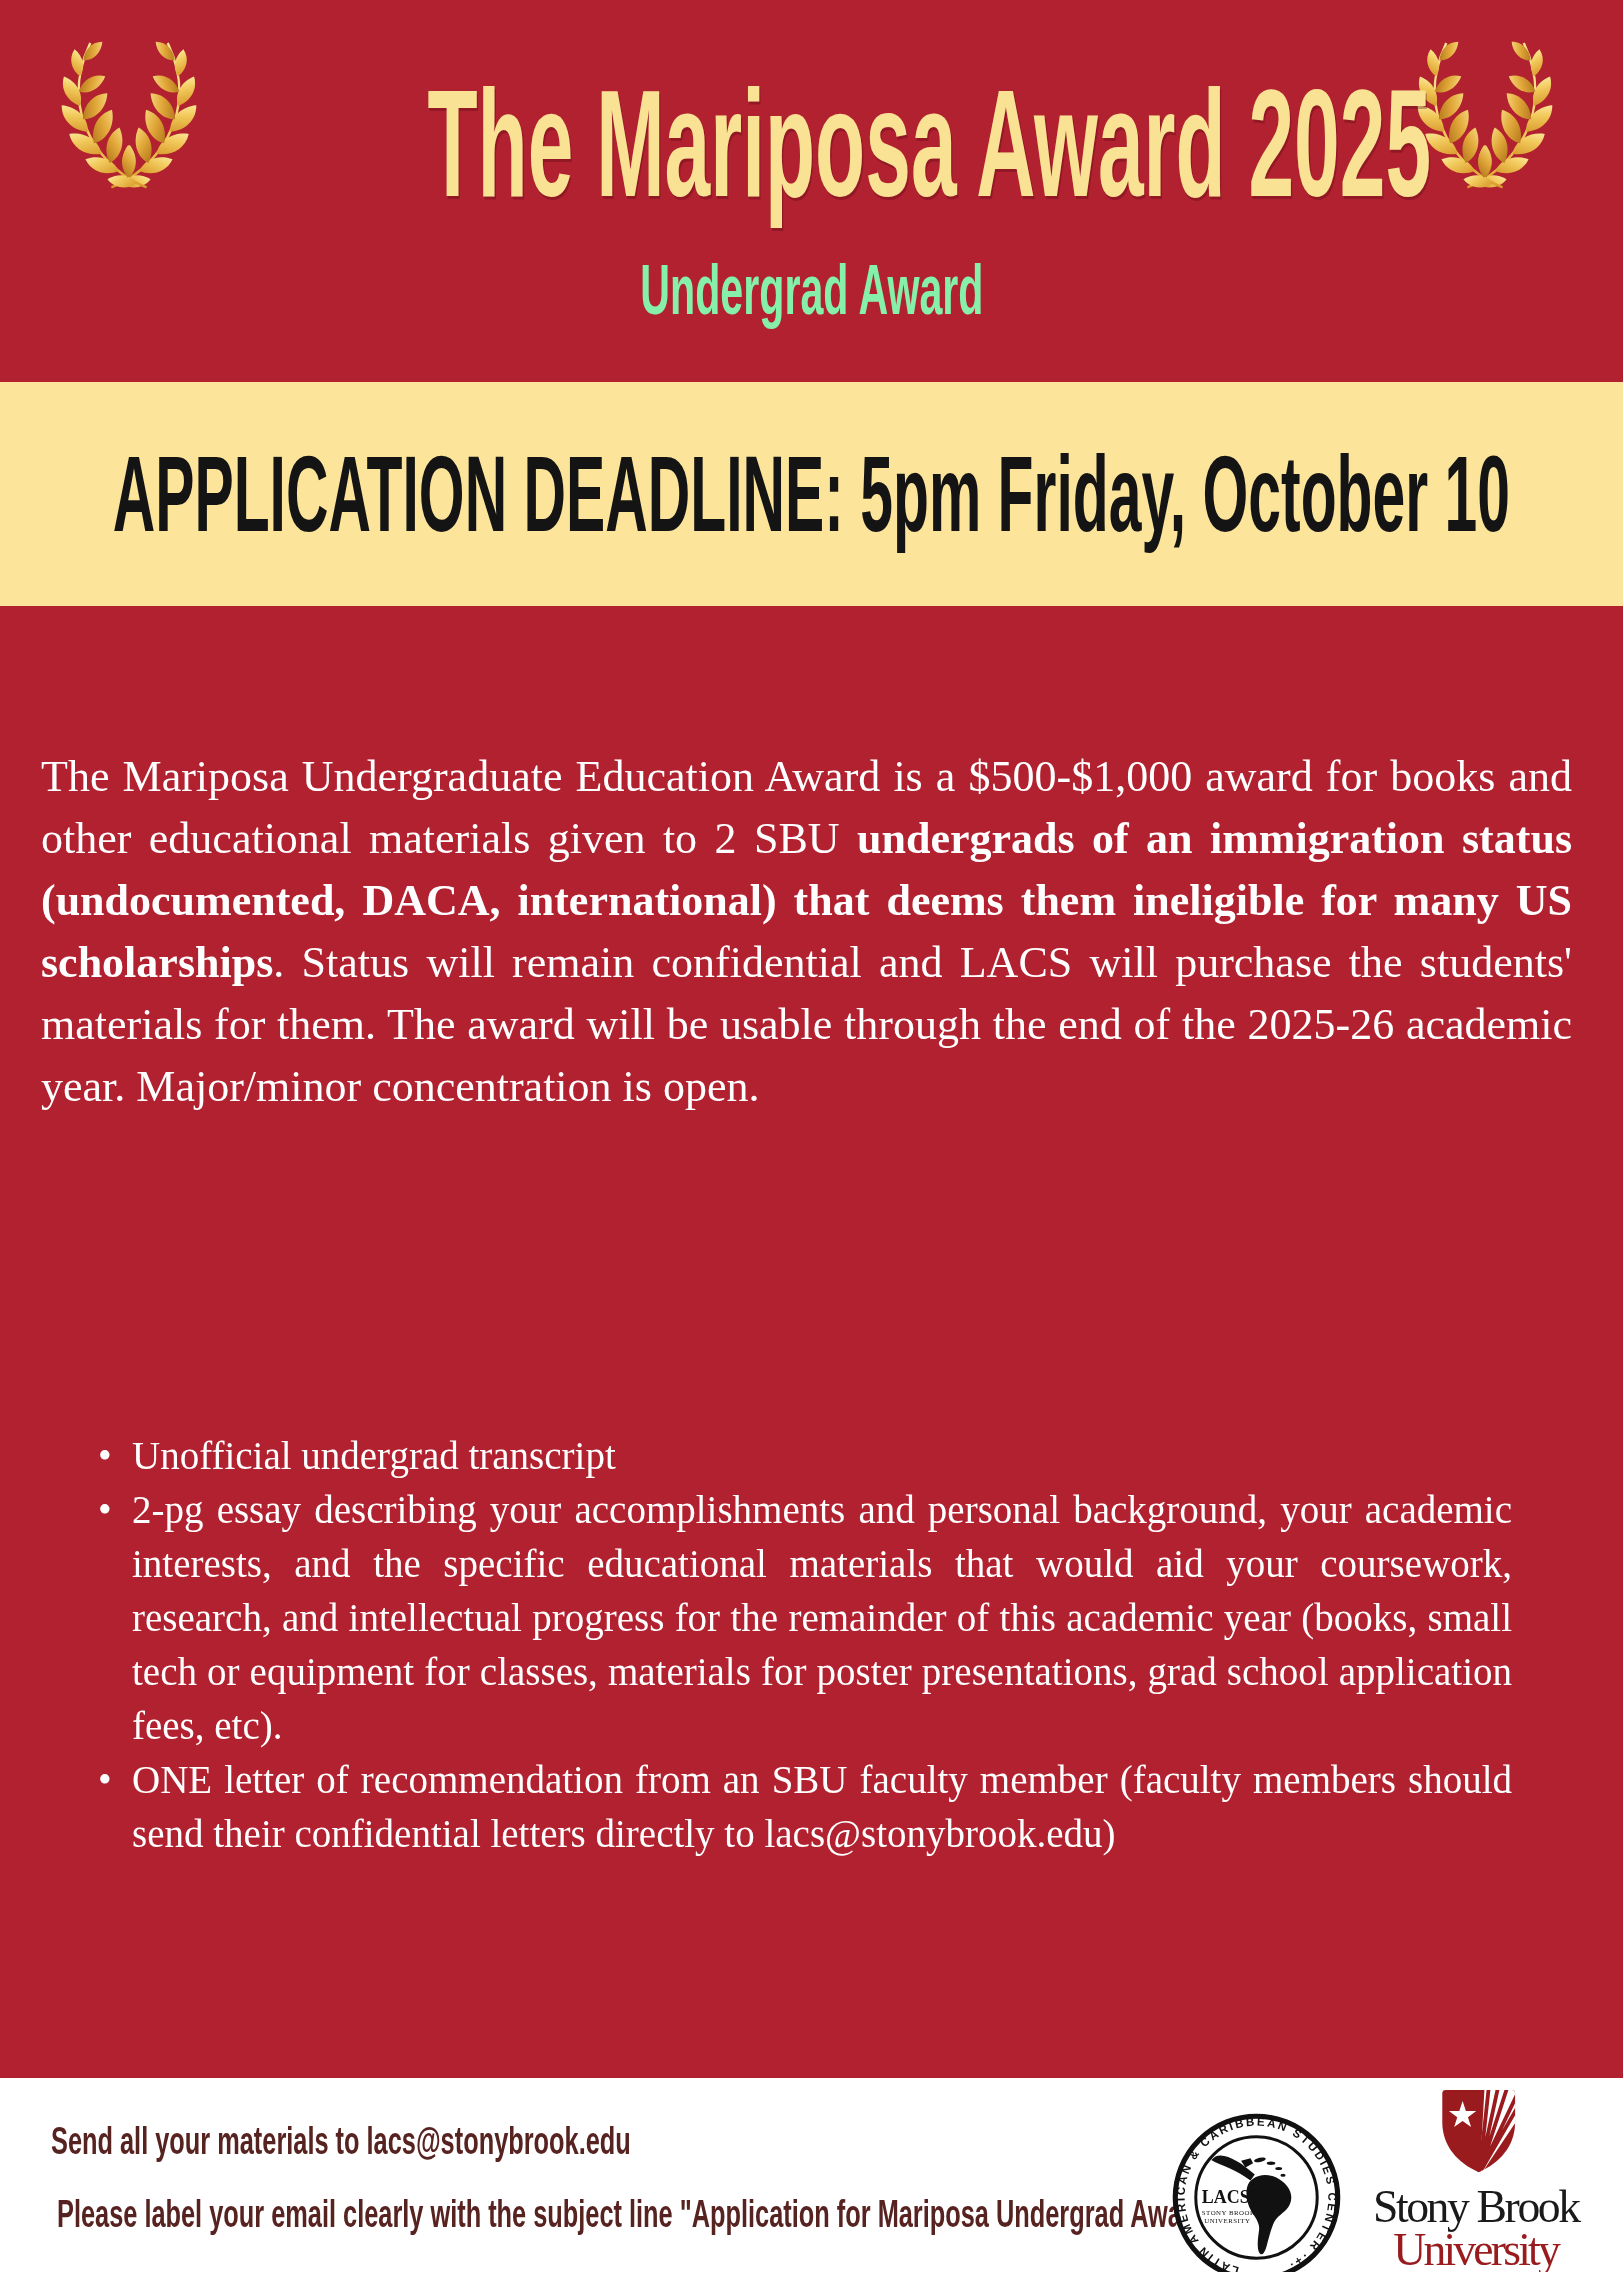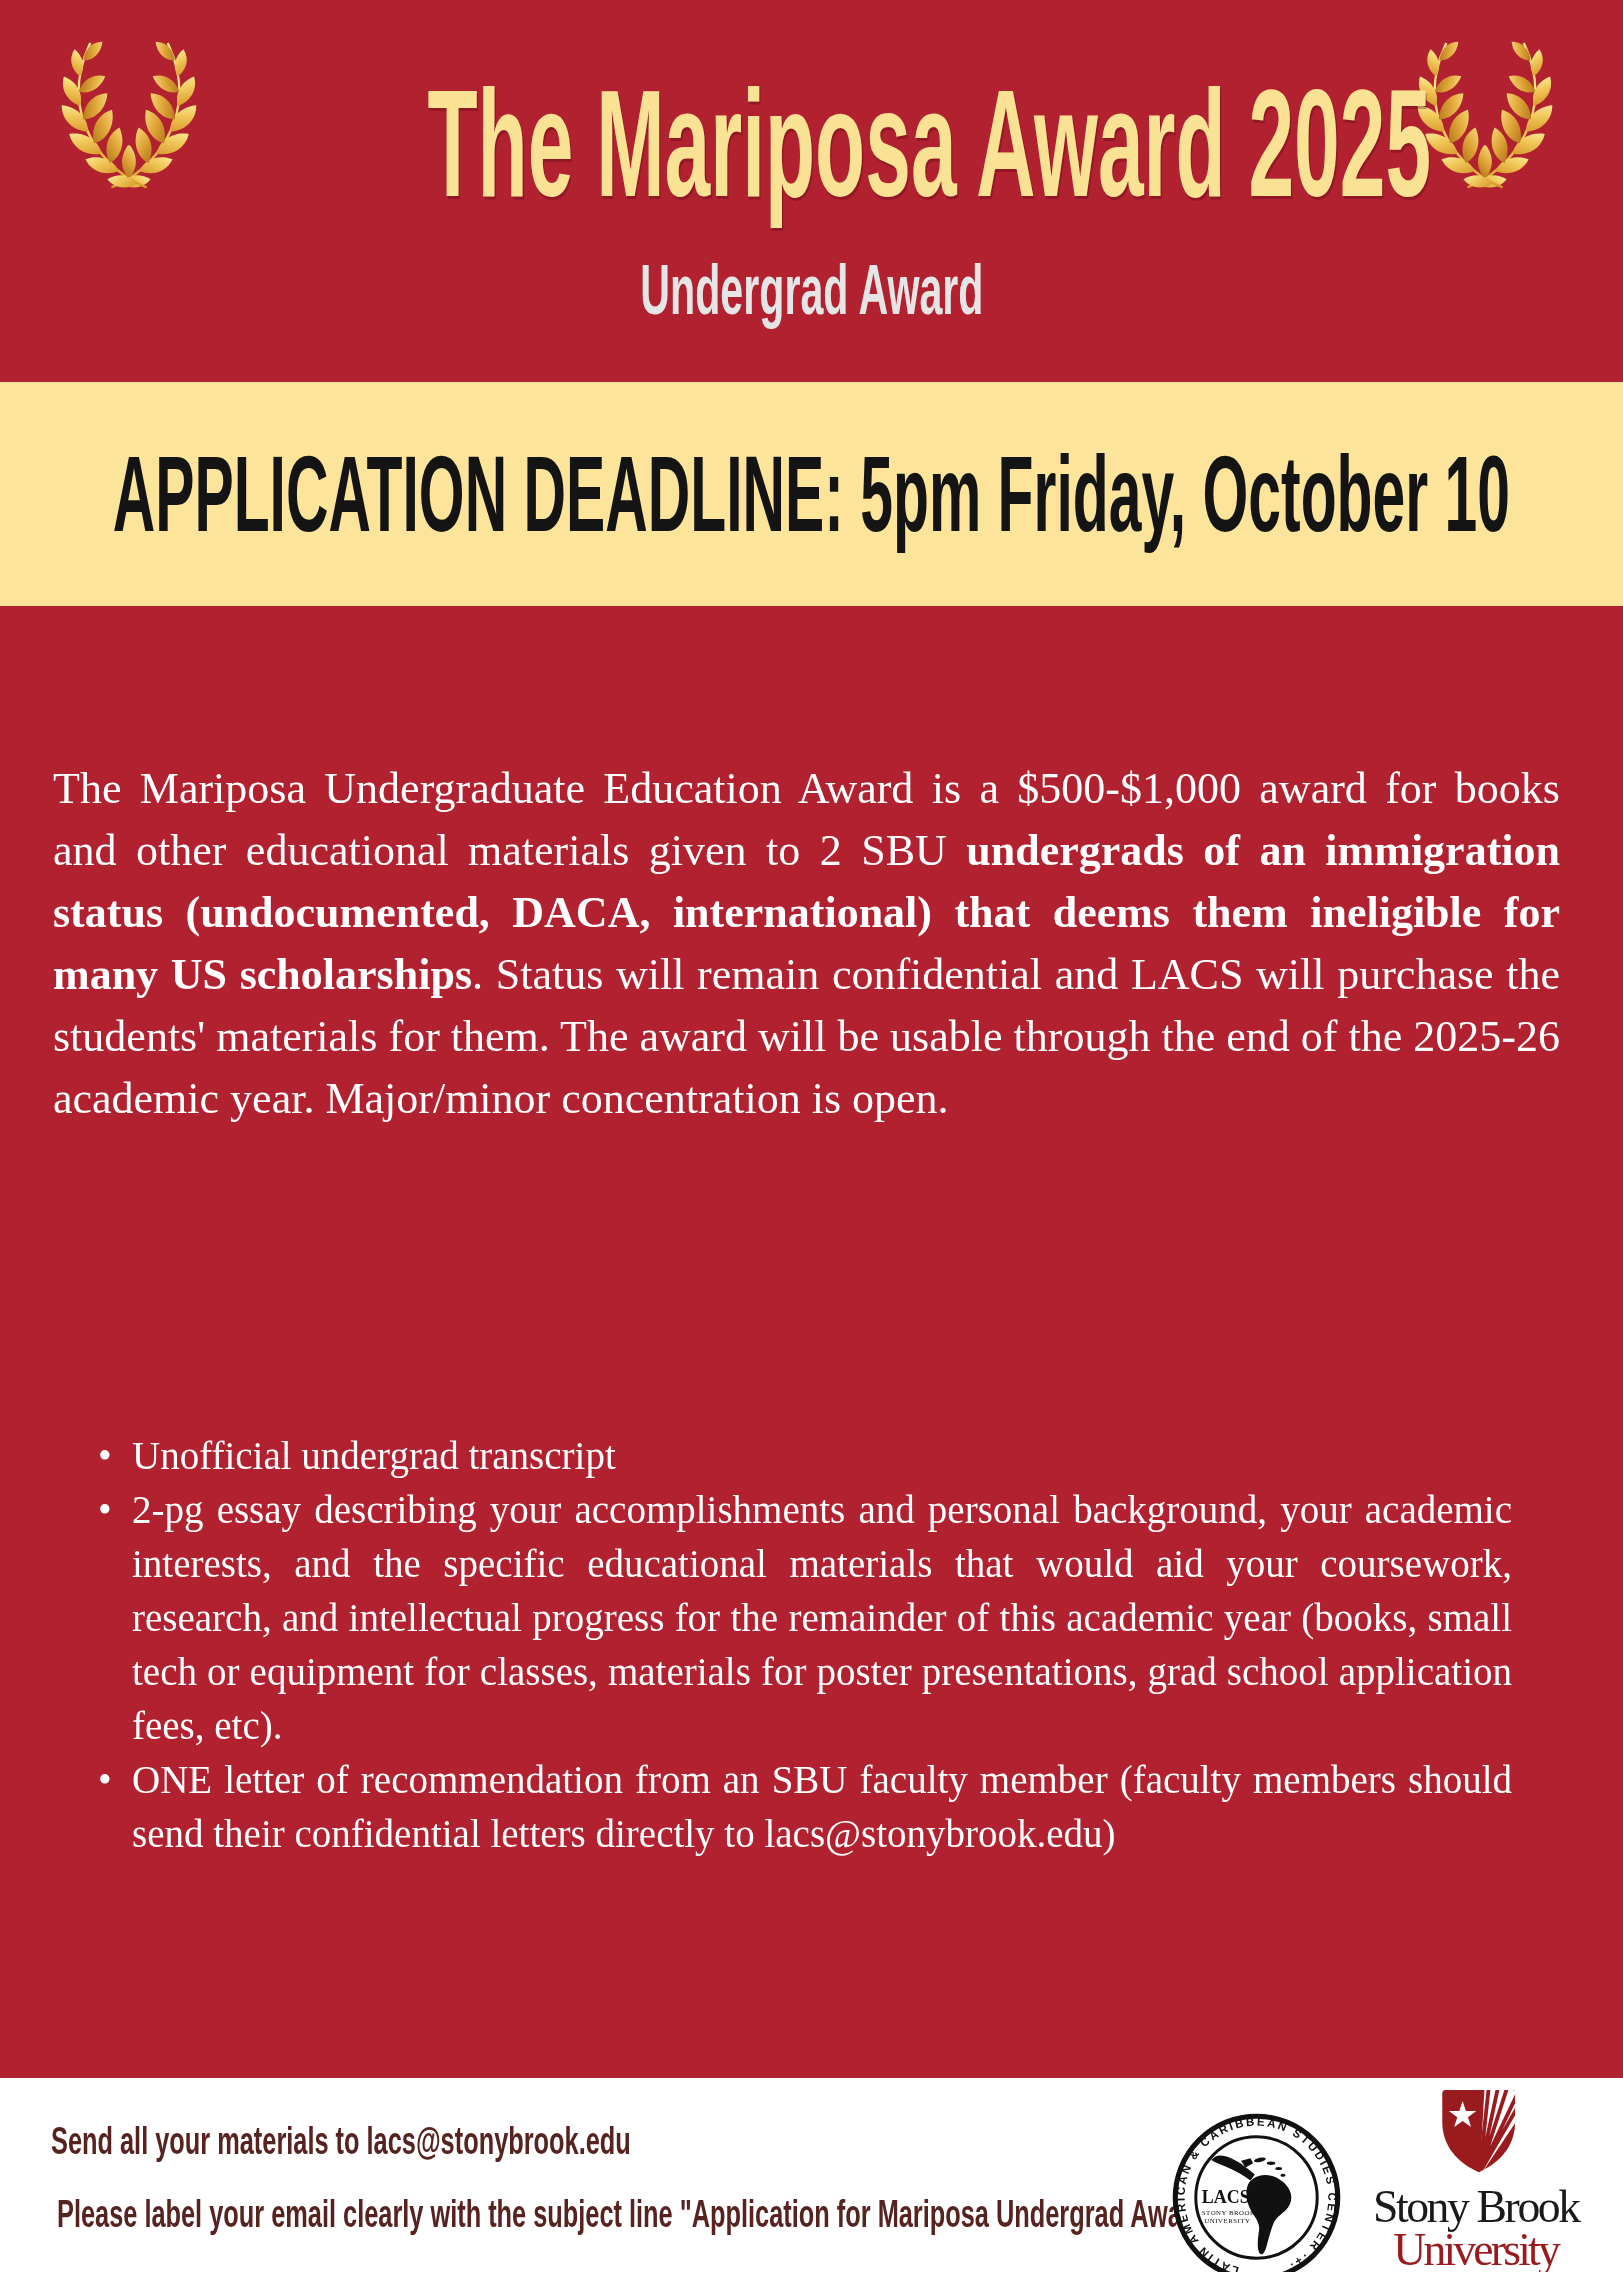--- a/index.html
+++ b/index.html
@@ -23,38 +23,38 @@
     margin:0;text-align:center;
     font-size:152px;line-height:1;font-weight:bold;
     color:#FAE294;
     text-shadow:2.5px 2.5px 0 rgba(90,10,20,.35);
   }
   .title .cx{--sx:0.54;}
   .subtitle{
     position:absolute;top:254px;left:0;width:100%;
     margin:0;text-align:center;
     font-size:71px;line-height:1;font-weight:bold;
-    color:#e5e5e5;
+    color:#86efac;
   }
   .subtitle .cx{--sx:0.58;}
 
   
   .banner{
     position:absolute;top:382px;left:0;width:100%;height:224px;
     background:#FCE59B;
     display:flex;align-items:center;justify-content:center;
   }
   .banner-text{
     font-size:107px;font-weight:bold;color:#141414;line-height:1;
     --sx:0.55;
   }
 
   
   .description{
-    position:absolute;top:746px;left:41px;right:51px;margin:12px;
+    position:absolute;top:746px;left:41px;right:51px;margin:0;
     font-family:"Liberation Serif",serif;
     font-size:44px;line-height:62px;
     color:#FFFFFF;
     text-align:justify;
   }
   .description strong{font-weight:bold;}
 
   
   .req-heading{
     position:absolute;top:1343px;left:54px;margin:0;

